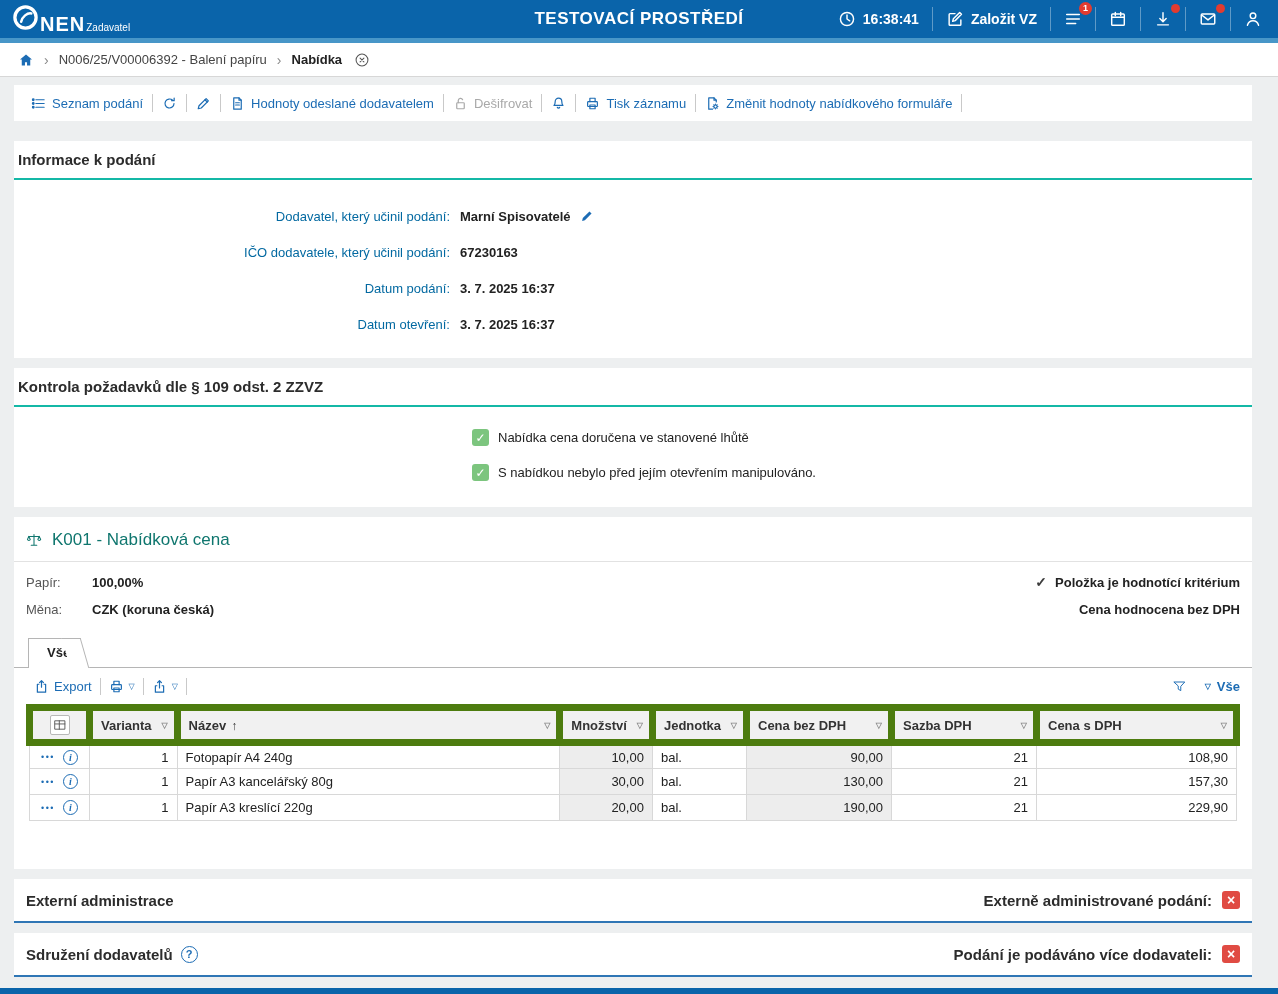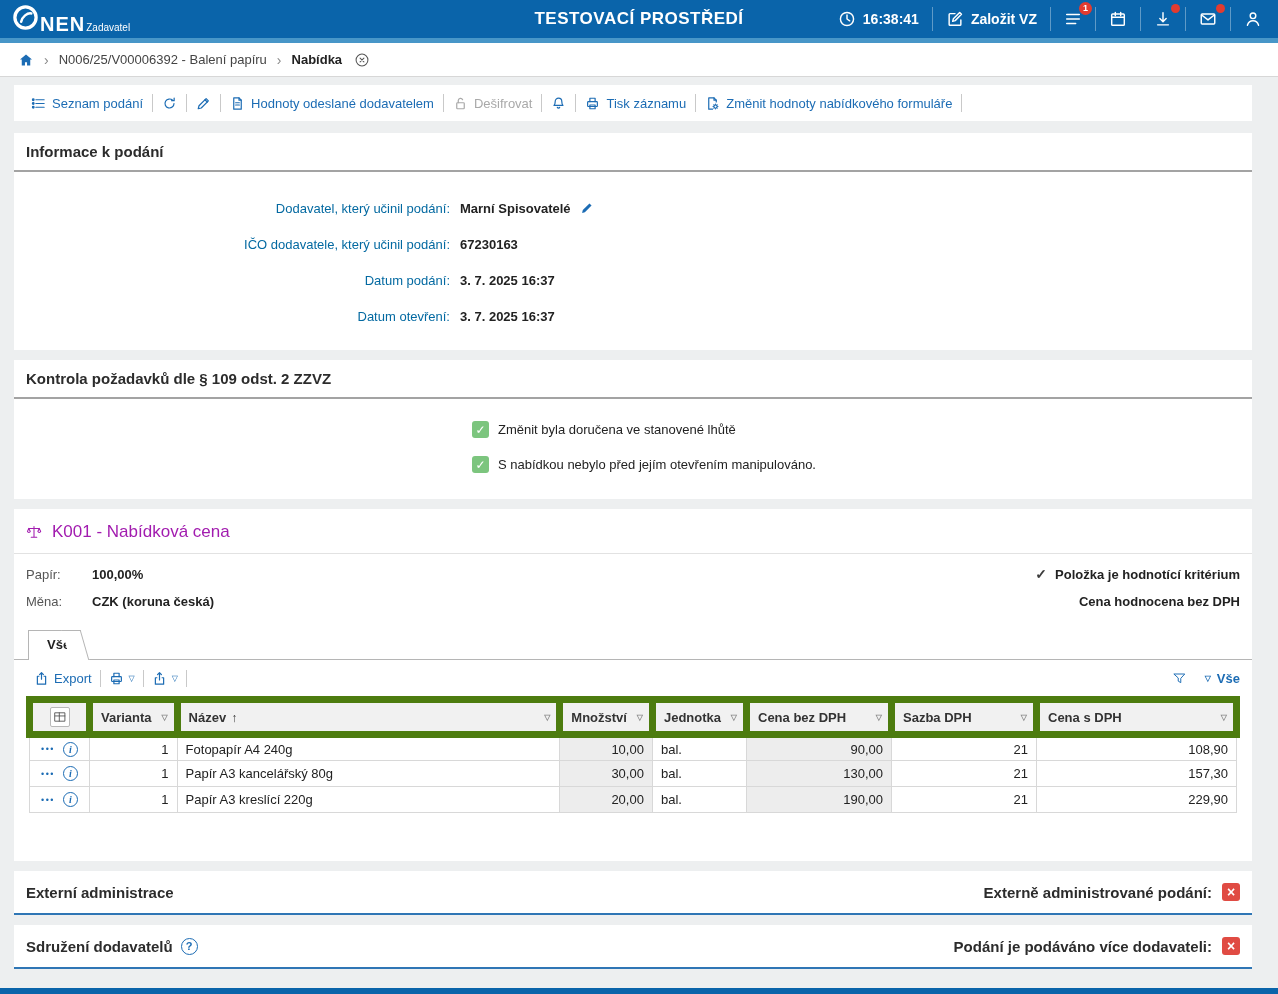--- a/index.html
+++ b/index.html
@@ -27,25 +27,25 @@
 .crumbs{height:34px;background:#fff;border-bottom:1px solid #d7d7d7;display:flex;align-items:center;gap:10px;padding:0 18px;font-size:13px;color:#444}
 .crumb-home{color:#1c6cb4;cursor:pointer;display:flex}
 .crumb-sep{color:#888;font-size:14px}
 .crumb-link{cursor:pointer}
 .crumb-current{font-weight:bold;color:#222}
 .crumb-close{color:#555;cursor:pointer;display:flex;margin-left:2px}
 
 
 .wrap{padding:8px 26px 0 14px}
 .panel{background:#fff;margin-bottom:10px}
-.panel-head{border-bottom:2px solid #a3a3a3;padding:10px 12px}
+.panel-head{border-bottom:2px solid #14b8a6;padding:10px 4px}
 .panel-head h2,.flag-title{font-size:15px;font-weight:bold;color:#2c2c2c}
 
 
-.toolbar{background:#fff;height:36px;display:flex;align-items:center;padding:0 8px;font-size:13px;color:#1c6cb4;margin-bottom:12px}
+.toolbar{background:#fff;height:36px;display:flex;align-items:center;padding:0 8px;font-size:13px;color:#1c6cb4;margin-bottom:20px}
 .tb-item{display:flex;align-items:center;gap:6px;padding:0 9px;cursor:pointer;white-space:nowrap}
 .tb-item.disabled{color:#a9a9a9;cursor:default}
 .tb-sep{width:1px;height:18px;background:#c9c9c9}
 
 
 .form-body{padding:18px 0 16px}
 .frow{display:flex;align-items:center;min-height:36px;font-size:13px}
 .flabel{width:446px;text-align:right;padding-right:10px;color:#0369a1}
 .fvalue{font-weight:bold;display:flex;align-items:center;gap:9px}
 .edit-pencil{color:#1c6cb4;cursor:pointer;display:flex}
@@ -53,21 +53,21 @@
 
 .check-body{padding:22px 0 22px}
 .chkrow{display:flex;align-items:center;gap:9px;margin:0 0 18px 458px;font-size:13px}
 .chkrow:last-child{margin-bottom:4px}
 .chkbox{width:17px;height:17px;border-radius:3px;background:#7cc57e;color:#fff;font-size:12px;display:flex;align-items:center;justify-content:center;flex:none}
 
 
 .head-hl{border-bottom:2px solid #2f76b5;padding:0}
 .red-box{display:inline-block;border:2px solid #c4453c;padding:8px 14px}
 .red-box h2{font-size:15px;font-weight:bold;color:#2c2c2c}
-.crit-head{display:flex;align-items:center;gap:10px;color:#a21caf;font-size:17px;padding:13px 12px 11px;border-bottom:1px solid #e2e2e2}
+.crit-head{display:flex;align-items:center;gap:10px;color:#0f766e;font-size:17px;padding:13px 12px 11px;border-bottom:1px solid #e2e2e2}
 .kv{display:flex;align-items:center;font-size:13px;padding:6px 12px}
 .kv.first{padding-top:12px}
 .kv-label{width:66px;color:#555}
 .kv-value{font-weight:bold}
 .kv-right{margin-left:auto;font-weight:bold;display:flex;align-items:center;gap:8px}
 .crit-check{color:#3d3d3d;font-size:14px;font-weight:bold}
 .tabs{margin-top:14px;border-bottom:1px solid #b5b5b5;padding-left:14px;height:31px;display:flex;align-items:flex-end}
 .tab{position:relative;top:1px;background:#fff;border:1px solid #b5b5b5;border-bottom:none;border-right:none;padding:6px 6px 8px 18px;font-size:13px;font-weight:bold;cursor:pointer}
 .tab::after{content:"";position:absolute;top:-1px;right:-9px;bottom:0;width:18px;background:#fff;border-right:1px solid #b5b5b5;border-top:1px solid #b5b5b5;transform:skewX(16deg)}
 .grid-toolbar{display:flex;align-items:center;padding:10px 12px 9px;color:#1c6cb4;font-size:13px}
@@ -325,21 +325,21 @@
     </div>
   </section>
 
   <section class="panel">
     <div class="panel-head">
         <h2>Kontrola požadavků dle § 109 odst. 2 ZZVZ</h2>
       </div>
     <div class="check-body">
       <div class="chkrow">
         <span class="chkbox">✓</span>
-        <span>Změnit byla doručena ve stanovené lhůtě</span>
+        <span>Nabídka cena doručena ve stanovené lhůtě</span>
       </div>
       <div class="chkrow">
         <span class="chkbox">✓</span>
         <span>S nabídkou nebylo před jejím otevřením manipulováno.</span>
       </div>
     </div>
   </section>
 
   <section class="panel">
 

